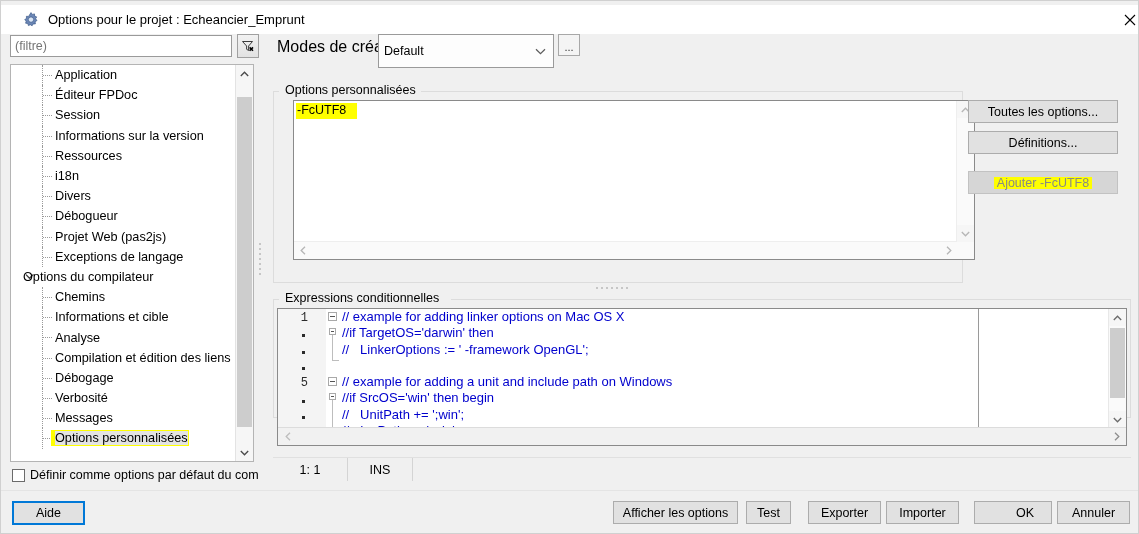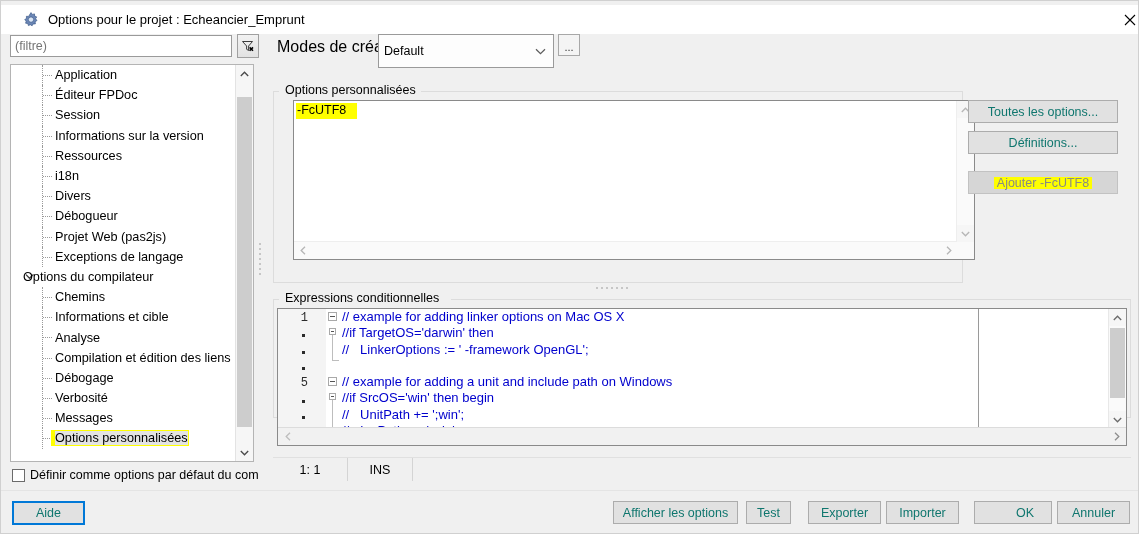--- a/index.html
+++ b/index.html
@@ -250,21 +250,21 @@
     display: flex; align-items: center; justify-content: center;
   }
 
   
   .btn {
     box-sizing: border-box;
     border: 1px solid #acacac;
     background: #e1e1e1;
     font-family: "Liberation Sans", sans-serif;
     font-size: 12.5px;
-    color: #0f766e;
+    color: #000000;
     display: flex; align-items: center; justify-content: center;
     cursor: default;
     position: absolute;
   }
   .btn.disabled { color: #888a84; background: #d6d6d6; border-color: #c2c2c2; }
   .btn-all   { left: 967px; top: 99px;  width: 150px; height: 23px; }
   .btn-defs  { left: 967px; top: 130px; width: 150px; height: 23px; }
   .btn-add   { left: 967px; top: 170px; width: 150px; height: 23px; }
   .btn-add .hlwrap { position: relative; display:inline-block; }
   .btn-add .hlwrap .hlbg {

